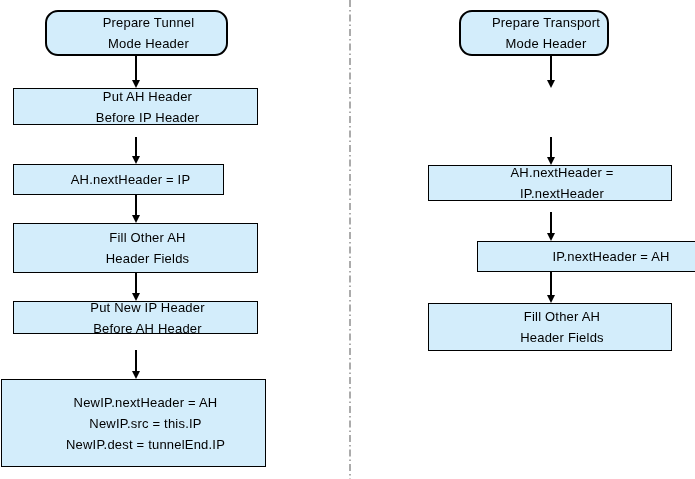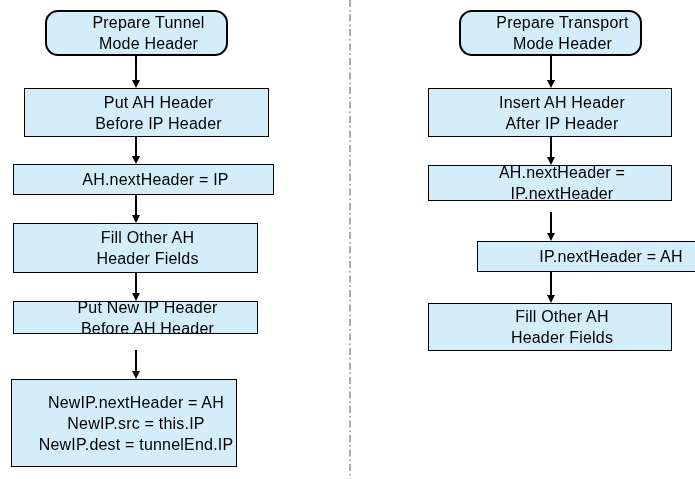--- a/index.html
+++ b/index.html
@@ -20,21 +20,21 @@
     position: absolute;
     box-sizing: border-box;
     background: #d3edfb;
     border: 1.4px solid #000000;
     color: #000000;
     display: flex;
     align-items: center;
     justify-content: center;
     text-align: center;
     white-space: pre-line;
-    font-size: 16px;
+    font-size: 13px;
     line-height: 21px;
     letter-spacing: 0.2px;
     padding-left: 24px;
   }
   .rounded {
     border-radius: 13px;
     border-width: 2px;
   }
   .arrow {
     position: absolute;
@@ -73,29 +73,29 @@
   </svg>
 
   <div class="box rounded" style="left:45px; top:10px; width:183px; height:46px;">Prepare Tunnel
 Mode Header</div>
 
   <div class="arrow" style="left:131px; top:56px; height:32px;">
     <div class="stem"></div>
     <div class="head"></div>
   </div>
 
-  <div class="box" style="left:13px; top:88px; width:245px; height:49px;margin-left:11px;">Put AH Header
+  <div class="box" style="left:13px; top:88px; width:245px; height:37px;">Put AH Header
 Before IP Header</div>
 
   <div class="arrow" style="left:131px; top:137px; height:27px;">
     <div class="stem"></div>
     <div class="head"></div>
   </div>
 
-  <div class="box" style="left:13px; top:164px; width:261px; height:31px;">AH.nextHeader = IP</div>
+  <div class="box" style="left:13px; top:164px; width:211px; height:31px;">AH.nextHeader = IP</div>
 
   <div class="arrow" style="left:131px; top:195px; height:28px;">
     <div class="stem"></div>
     <div class="head"></div>
   </div>
 
   <div class="box" style="left:13px; top:223px; width:245px; height:50px;">Fill Other AH
 Header Fields</div>
 
   <div class="arrow" style="left:131px; top:273px; height:28px;">
@@ -104,34 +104,32 @@
   </div>
 
   <div class="box" style="left:13px; top:301px; width:245px; height:33px;">Put New IP Header
 Before AH Header</div>
 
   <div class="arrow" style="left:131px; top:350px; height:29px;">
     <div class="stem"></div>
     <div class="head"></div>
   </div>
 
-  <div class="box" style="left:11px; top:379px; width:226px; height:88px;">NewIP.nextHeader = AH
+  <div class="box" style="left:1px; top:379px; width:265px; height:88px;">NewIP.nextHeader = AH
 NewIP.src = this.IP
 NewIP.dest = tunnelEnd.IP</div>
 
-  <div class="box rounded" style="left:459px; top:10px; width:183px; height:46px;">Prepare Transport
+  <div class="box rounded" style="left:459px; top:10px; width:150px; height:46px;">Prepare Transport
 Mode Header</div>
 
   <div class="arrow" style="left:546px; top:56px; height:32px;">
     <div class="stem"></div>
     <div class="head"></div>
   </div>
 
-  <div class="box" style="left:428px; top:88px; width:244px; height:49px;">Insert AH Header
-After IP Header</div>
 
   <div class="arrow" style="left:546px; top:137px; height:28px;">
     <div class="stem"></div>
     <div class="head"></div>
   </div>
 
   <div class="box" style="left:428px; top:165px; width:244px; height:36px;">AH.nextHeader =
 IP.nextHeader</div>
 
   <div class="arrow" style="left:546px; top:212px; height:29px;">

